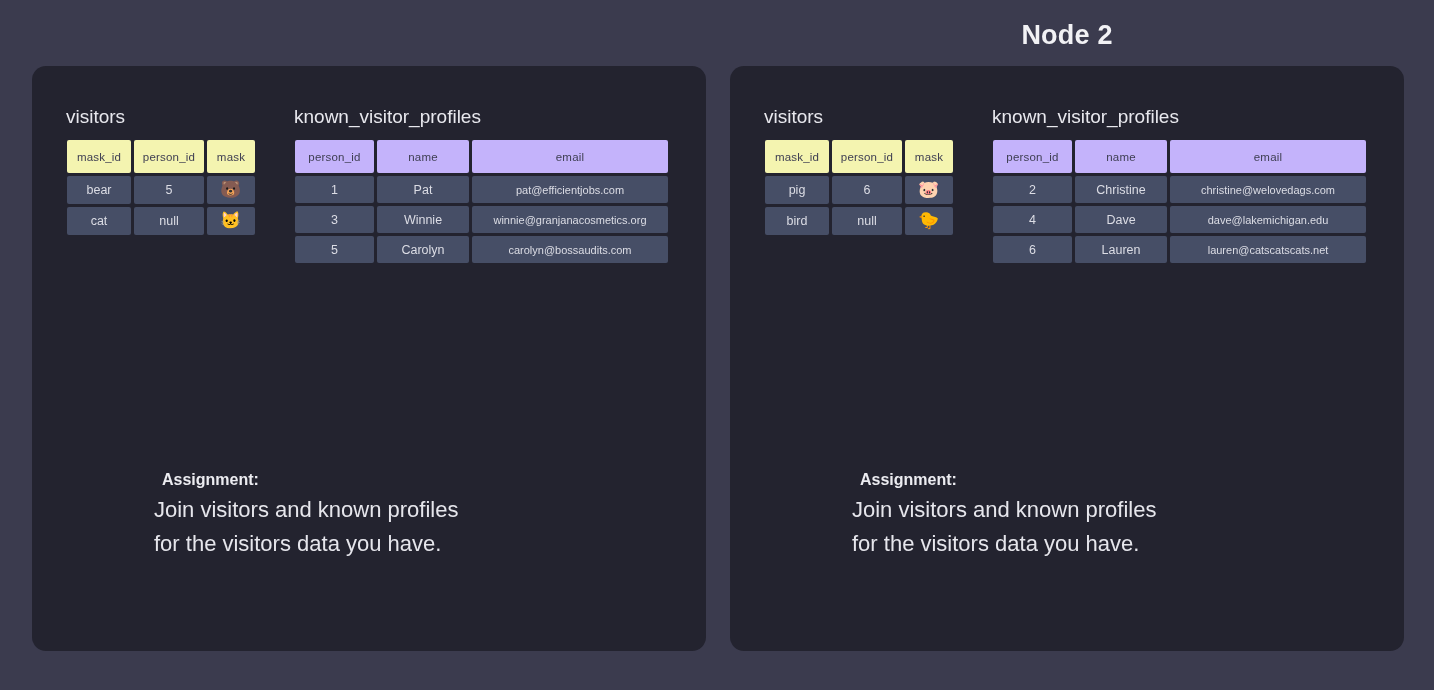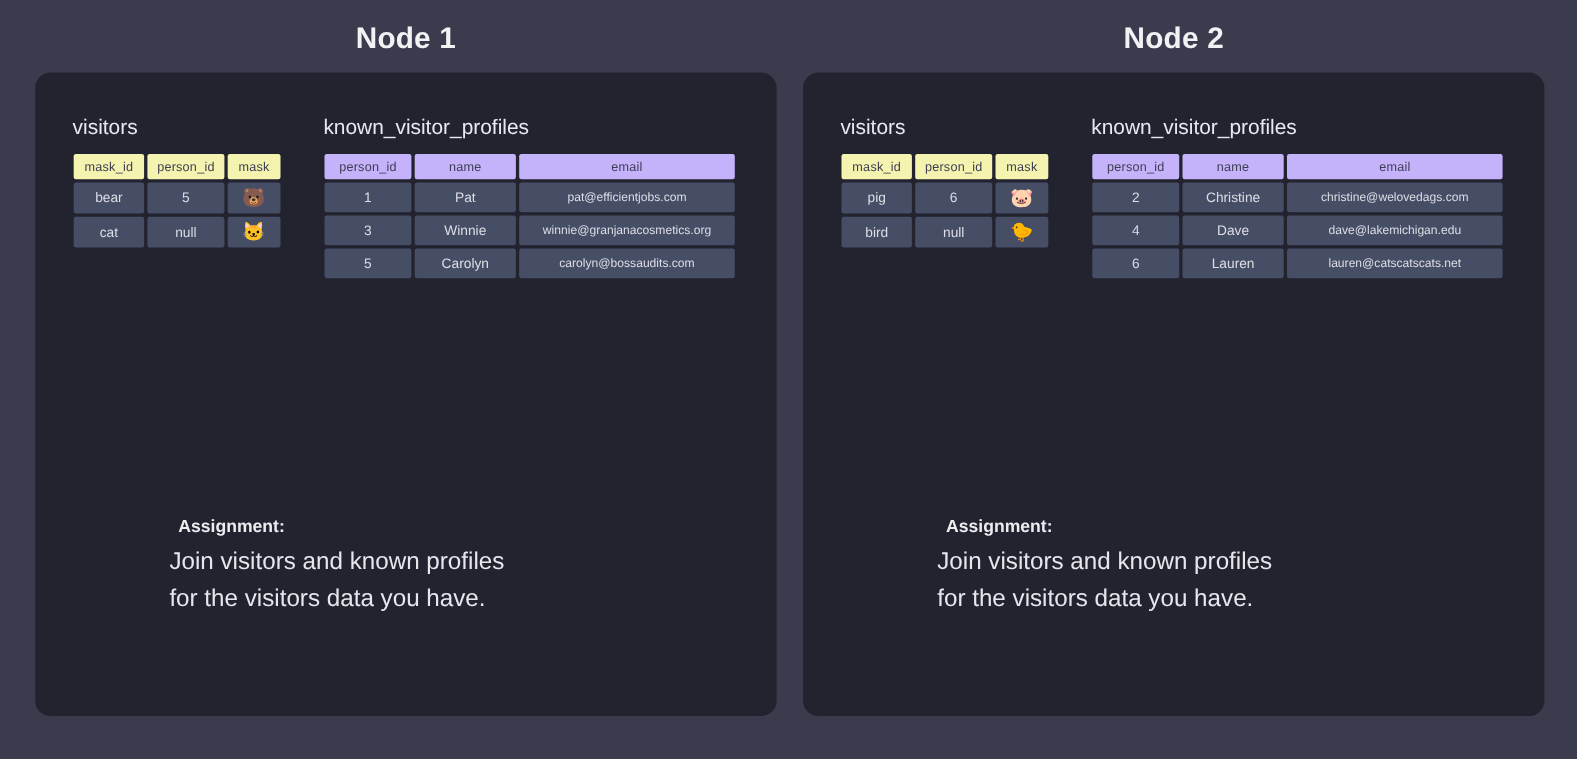--- a/index.html
+++ b/index.html
@@ -66,21 +66,21 @@
     white-space: nowrap;
   }
 
   table.grid {
     border-collapse: separate;
     border-spacing: 3px;
     table-layout: fixed;
   }
   table.grid th,
   table.grid td {
-    height: 23px;
+    height: 33px;
     padding: 0 4px;
     text-align: center;
     vertical-align: middle;
     font-weight: normal;
     border-radius: 2px;
     overflow: hidden;
     white-space: nowrap;
   }
   table.grid th {
     font-size: 11.5px;
@@ -135,21 +135,20 @@
     font-weight: normal;
     color: #e6e6ec;
   }
   .assignment-body div { white-space: nowrap; }
 </style>
 </head>
 <body>
 
 <div class="stage">
 
-  <div class="node-title n1">Node 1</div>
 
   <div class="panel n1">
 
     <div class="tables">
 
       <div class="table-block">
         <div class="table-caption">visitors</div>
         <table class="grid t-visitors">
           <colgroup>
             <col class="c-maskid">

